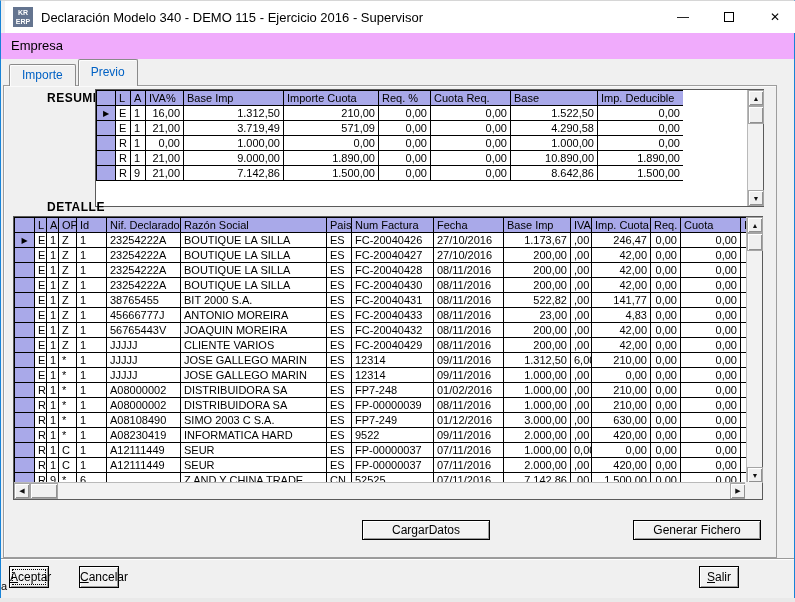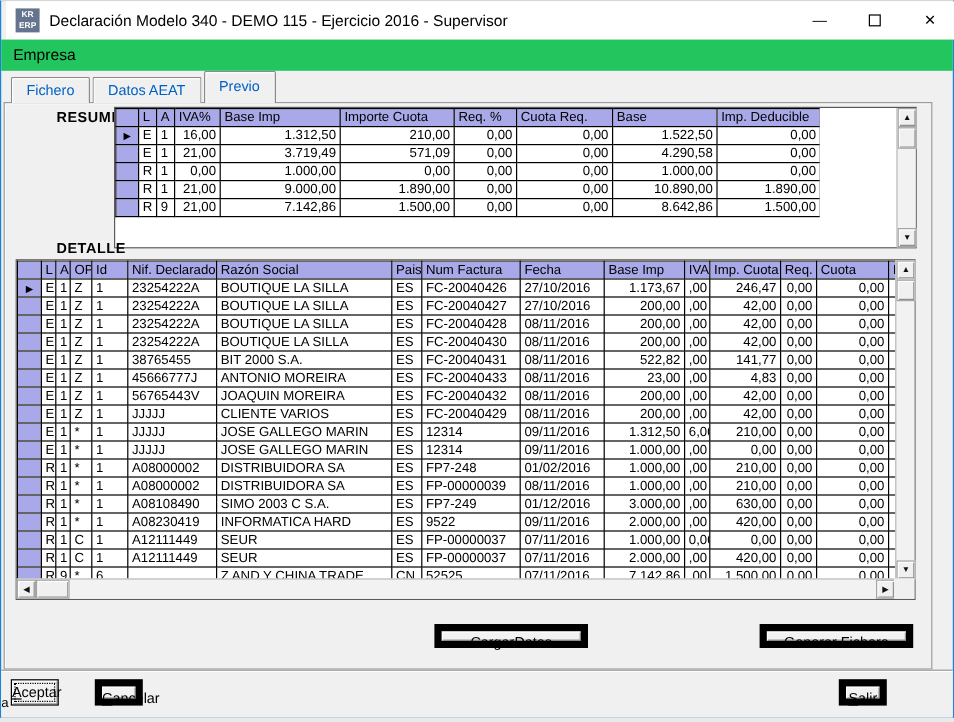--- a/index.html
+++ b/index.html
@@ -14,21 +14,21 @@
   .app-icon { width:20px; height:20px; margin-left:8px; background:#64748f; color:#fff;
               font-size:7px; font-weight:bold; line-height:9px; text-align:center;
               display:flex; flex-direction:column; justify-content:center; }
   .title { margin-left:8px; font-size:13px; color:#000; white-space:nowrap; }
   .win-controls { margin-left:auto; display:flex; height:32px; }
   .win-btn { width:46px; height:32px; display:flex; align-items:center; justify-content:center;
              font-size:12px; color:#000; cursor:default; }
   .maxbox { width:10px; height:10px; border:1px solid #000; display:block; }
 
   
-  .menubar { position:absolute; left:0; top:32px; width:100%; height:26px; background:#22c55e; }
+  .menubar { position:absolute; left:0; top:32px; width:100%; height:26px; background:#f0abfc; }
   .menu-item { display:inline-block; padding:5px 10px; font-size:13px; color:#000; }
 
   
   .tabstrip { position:absolute; left:8px; top:58px; height:27px; display:flex;
               align-items:flex-end; z-index:5; }
   .tab { position:relative; height:22px; padding:3px 12px 0 12px; margin-right:2px;
          font-size:12px; color:#0061c4; background:#f0f0f0;
          border:1px solid #8a8a8a; border-bottom:none; border-radius:2px 2px 0 0;
          box-shadow: inset 1px 1px 0 #fdfdfd; }
   .tab.active { height:27px; padding-top:5px; z-index:6; }
@@ -66,21 +66,21 @@
   .hscroll { position:absolute; left:0; bottom:0; width:732px; height:17px; background:#f2f2f2;
              border-top:1px solid #b9b9b9; }
   .sbtn { position:absolute; width:16px; height:16px; background:#f0f0f0;
           border:1px solid #a5a5a5; box-shadow: inset 1px 1px 0 #fff, inset -1px -1px 0 #909090;
           font-size:7px; color:#111; display:flex; align-items:center; justify-content:center; }
   .sthumb { position:absolute; background:#f0f0f0; border:1px solid #a5a5a5;
             box-shadow: inset 1px 1px 0 #fff, inset -1px -1px 0 #909090; }
   .corner { position:absolute; right:0; bottom:0; width:17px; height:17px; background:#f0f0f0; }
 
   
-  .btn { display:inline-block; background:#f2f2f2; border:6px solid #000000; color:#000;
+  .btn { display:inline-block; background:#f2f2f2; border:1px solid #000000; color:#000;
          box-shadow: inset 1px 1px 0 #ffffff, inset -1px -1px 0 #9b9b9b;
          font-size:12px; text-align:center; cursor:default; }
   .action-btn { position:absolute; width:128px; height:20px; line-height:18px; top:434px; }
   .btn-cargar   { left:358px; }
   .btn-imprimir { left:493px; }
   .btn-generar  { left:629px; }
 
   
   .bottombar { position:absolute; left:0; top:557px; width:100%; height:40px; background:#f0f0f0;
                border-top:1px solid #9a9a9a; box-shadow: inset 0 1px 0 #ffffff; }
@@ -115,22 +115,21 @@
         <span>✕</span>
       </div>
     </div>
   </div>
 
   <div class="menubar">
     <span class="menu-item">Empresa</span>
   </div>
 
   <div class="tabstrip">
-    <div class="tab">Fichero</div>
-    <div class="tab">Datos AEAT</div>
+    <div class="tab">Importe</div>
     <div class="tab active">Previo</div>
   </div>
 
   <div class="tabpage">
 
     <div class="section-label lbl-resumen">RESUMEN</div>
 
     <div class="grid grid-resumen">
       <div class="tclip">
         <table>

